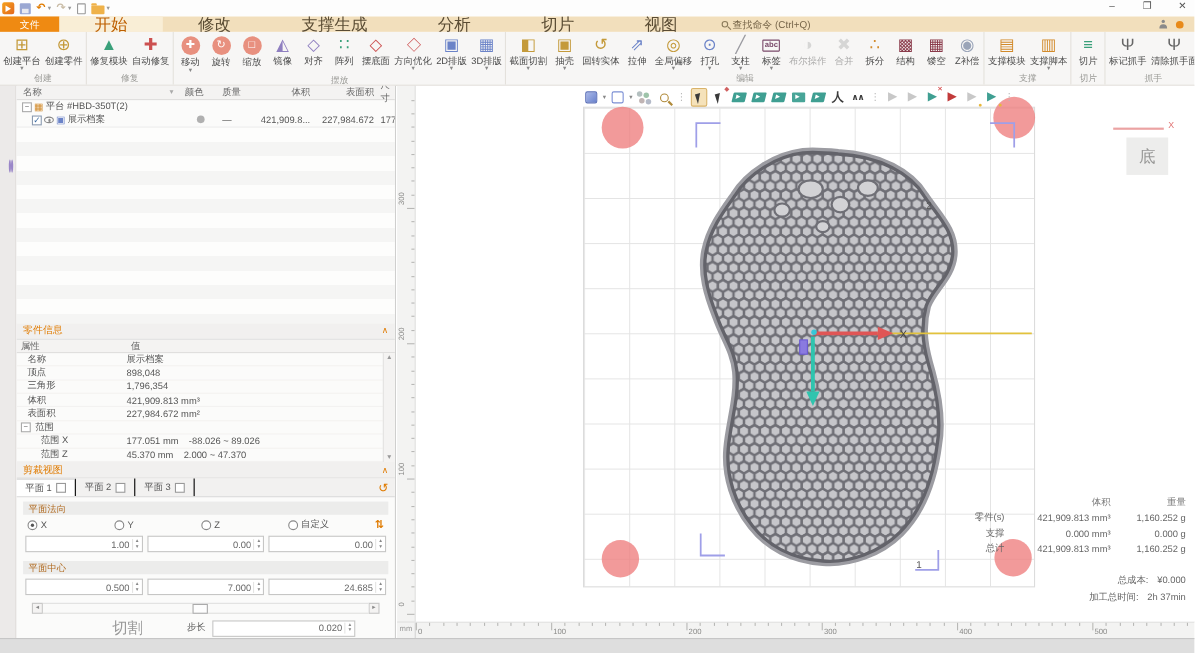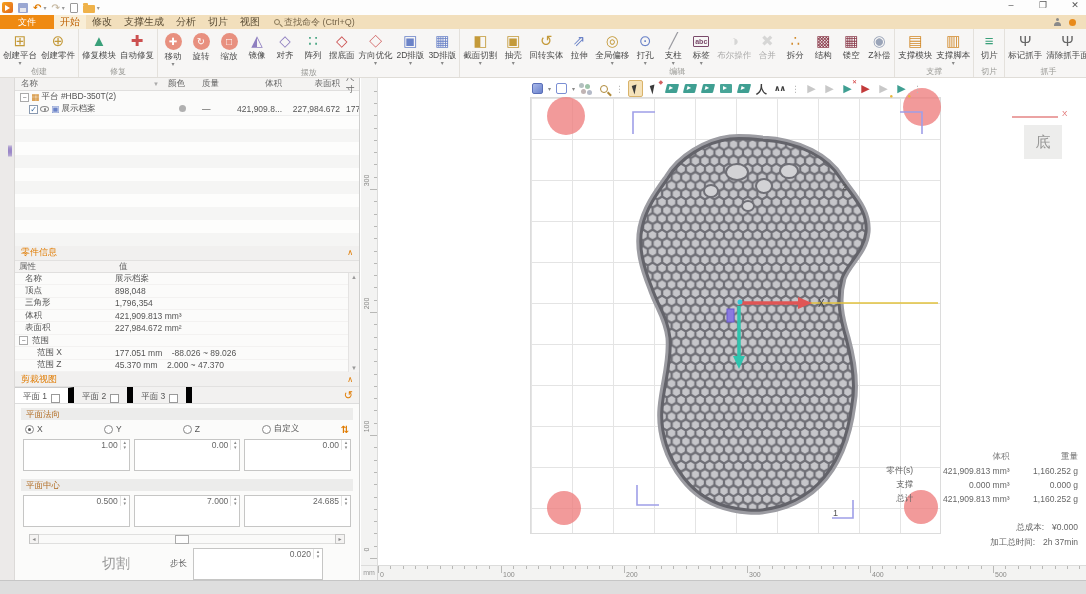--- a/index.html
+++ b/index.html
@@ -19,21 +19,21 @@
   .qa-page { width:8px; height:10px; background:#fff; border:1px solid #9a9a9a; border-radius:1px; }
   .qa-folder { width:12px; height:8px; background:#efb24a; border-radius:1px; position:relative; margin-top:2px; }
   .qa-folder::before { content:""; position:absolute; top:-2px; left:0; width:5px; height:2px; background:#efb24a; border-radius:1px 1px 0 0; }
   #win-title { position:absolute; left:0; right:0; top:1px; text-align:center; font-size:10px; color:#3a3a3a; }
   .win-btns { position:absolute; right:4px; top:0; display:flex; gap:18px; color:#555; font-size:9px; }
   .win-btn { width:14px; text-align:center; cursor:default; }
 
   
   #tabstrip { position:absolute; left:0; top:15px; width:1086px; height:14px; background:#f2dfbc; display:flex; align-items:stretch; }
   #tab-file { background:#ef8a12; color:#fff; padding:0 18px; display:flex; align-items:center; font-size:9px; }
-  .rtab { padding:0 6px; display:flex; align-items:center; color:#5a4c34; font-size:10px; }
+  .rtab { padding:0 32px; display:flex; align-items:center; color:#5a4c34; font-size:15px; }
   .rtab.active { background:#f9eed6; color:#bd5f00; }
   #cmd-search { display:flex; align-items:center; gap:4px; color:#77664a; margin-left:8px; font-size:9px; }
   .mag { width:6px; height:6px; border:1.2px solid #8a7a5a; border-radius:50%; position:relative; }
   .mag::after { content:""; position:absolute; width:4px; height:1.2px; background:#8a7a5a; left:4px; top:5px; transform:rotate(45deg); }
   #strip-right { margin-left:auto; display:flex; align-items:center; gap:8px; padding-right:10px; }
   .person { width:7px; height:4px; background:#8a8a8a; border-radius:4px 4px 0 0; position:relative; margin-top:4px; }
   .person::before { content:""; position:absolute; left:2px; top:-4px; width:3px; height:3px; border-radius:50%; background:#8a8a8a; }
   .odot { width:7px; height:7px; border-radius:50%; background:#e88a1a; }
 
   
@@ -80,33 +80,33 @@
   .pi-prop-col { width:100px; }
   #info-rows { position:relative; }
   .pi-row { height:12.4px; display:flex; align-items:center; font-size:8.5px; color:#555; border-bottom:1px solid #f3f2f1; }
   .pi-prop { width:100px; padding-left:10px; white-space:nowrap; }
   .pi-prop.ind2 { padding-left:22px; }
   .pi-prop.ind0 { padding-left:2px; display:flex; align-items:center; gap:2px; }
   .pi-val { flex:1; white-space:pre; overflow:hidden; }
   #info-scroll { position:absolute; right:0; top:0; bottom:0; width:11px; background:#f4f3f2; border-left:1px solid #e4e3e2; font-size:6px; color:#999; display:flex; flex-direction:column; justify-content:space-between; align-items:center; padding:1px 0; }
   
   .clip-tabs { height:17px; display:flex; align-items:stretch; background:#f2f1f0; border-bottom:1px solid #ddd; }
-  .ctab { display:flex; align-items:flex-end; gap:4px; padding:0 8px; font-size:8.5px; color:#555; border-right:6px solid #000000; }
+  .ctab { display:flex; align-items:center; gap:4px; padding:0 8px; font-size:8.5px; color:#555; border-right:1px solid #000000; }
   .ctab.active { background:#fff; border-top:1px solid #ccc; }
   .cbox { width:9px; height:9px; border:1px solid #999; background:#fff; }
   .reset { margin-left:auto; color:#e07b00; font-size:11px; padding:0 6px; display:flex; align-items:center; }
   .grp { margin:4px 6px 0; }
   .grp-hdr { height:12px; background:#ececeb; color:#b06a20; font-size:8.5px; line-height:12px; padding:0 5px; }
   .radios { display:flex; align-items:center; height:18px; padding:0 4px; }
   .radio { display:flex; align-items:center; gap:3px; font-size:8.5px; color:#555; width:82px; }
   .rdot { width:9px; height:9px; border:1px solid #888; border-radius:50%; background:#fff; position:relative; }
   .rdot.sel::after { content:""; position:absolute; inset:2px; border-radius:50%; background:#555; }
   .updown { margin-left:auto; color:#e07b00; font-size:10px; font-weight:bold; }
   .spins { display:flex; gap:4px; padding:1px 2px 4px; }
-  .spin { flex:1; height:32px; border:1px solid #c6c6c5; background:#fff; display:flex; align-items:flex-start; }
+  .spin { flex:1; height:15px; border:1px solid #c6c6c5; background:#fff; display:flex; align-items:center; }
   .spin input { flex:1; border:0; outline:0; text-align:right; font-size:8.5px; color:#666; width:30px; font-family:inherit; background:transparent; padding-right:2px; }
   .spin-btns { width:9px; display:flex; flex-direction:column; font-size:5px; color:#888; line-height:5px; text-align:center; border-left:1px solid #e4e4e3; }
   .slider-row { display:flex; align-items:center; margin:2px 8px 0; height:11px; }
   .sl-btn { width:10px; height:10px; border:1px solid #c6c6c5; background:#f4f3f2; font-size:6px; line-height:8px; text-align:center; color:#888; }
   .sl-track { flex:1; height:10px; position:relative; border:1px solid #e0e0df; border-left:0; border-right:0; background:#fafaf9; }
   .sl-thumb { position:absolute; left:46%; top:0; width:14px; height:9px; background:#fdfdfd; border:1px solid #aaa; }
   .clip-bottom { display:flex; align-items:center; margin:4px 8px 0; gap:6px; }
   .cut-lbl { color:#999; font-size:14px; margin-left:79px; }
   .step-lbl { color:#555; font-size:8.5px; margin-left:34px; }
   .clip-bottom .spin { flex:0 0 130px; }

